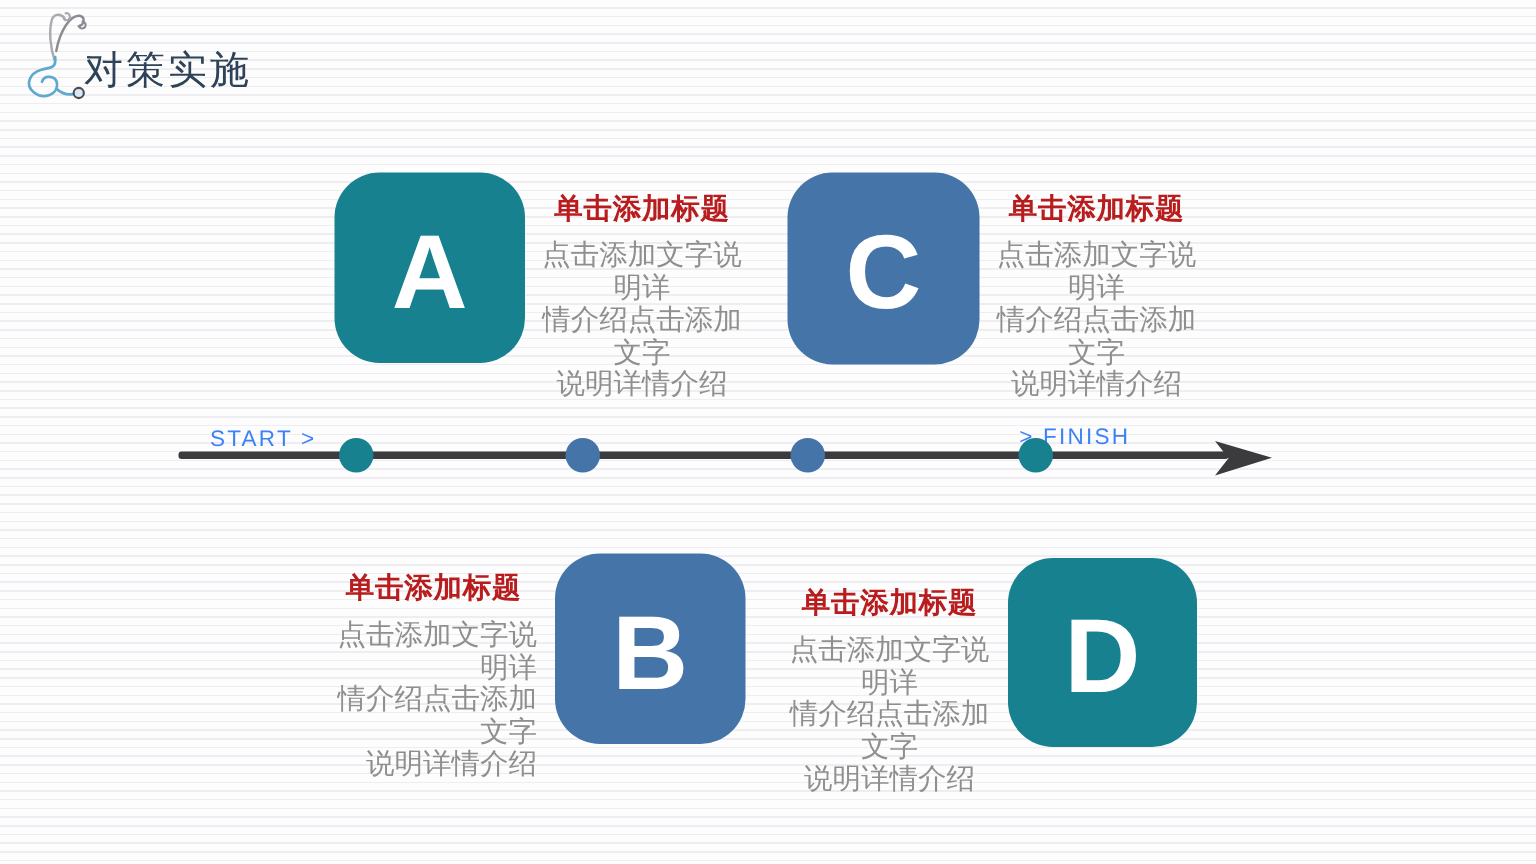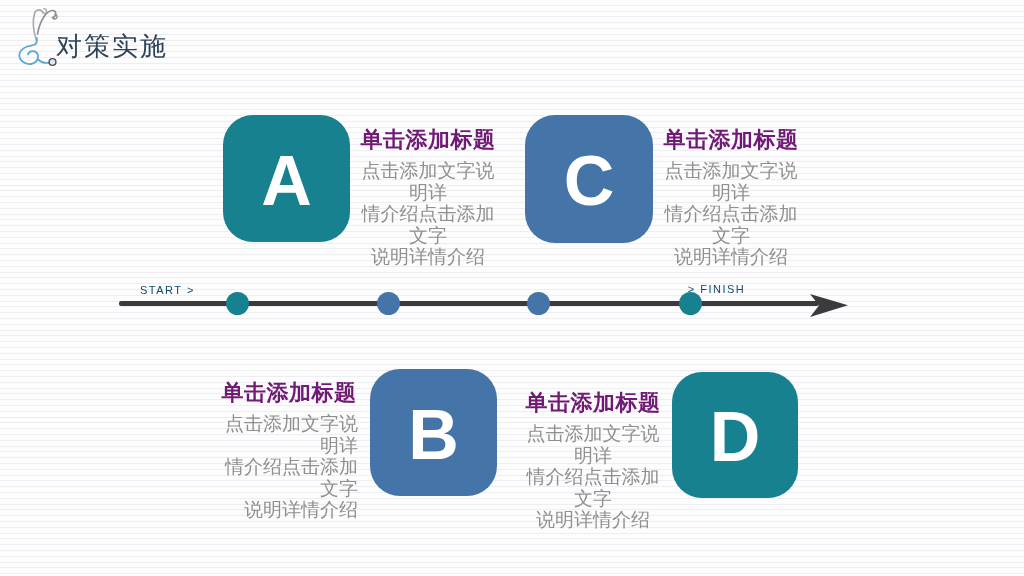--- a/index.html
+++ b/index.html
@@ -31,30 +31,30 @@
   .sq-c{left:525px;top:115px;width:128px;height:128px;}
   .sq-b{left:370px;top:369px;}
   .sq-d{left:672px;top:372px;width:126px;height:126px;}
   
   .tblock{width:138px;text-align:center;}
   .tb-a{left:359px;top:130px;}
   .tb-c{left:662px;top:130px;}
   .tb-b{left:220px;top:383px;}
   .tb-d{left:524px;top:393px;}
   .tblock .heading{
-    font-size:22px;font-weight:700;color:#701a75;
+    font-size:19px;font-weight:700;color:#b91c1c;
     letter-spacing:0.5px;line-height:20px;margin-bottom:10px;
     white-space:nowrap;
   }
   .tblock .body{font-size:19px;color:#8f8f8f;line-height:21.5px;}
   .tb-b .body{text-align:right;}
   .stray-period{left:348px;top:475px;font-size:11px;color:#9a9a9a;}
   
   .tl-label{
-    font-size:11px;font-weight:500;color:#0c4a6e;letter-spacing:1.5px;
+    font-size:15px;font-weight:500;color:#3b82f6;letter-spacing:1.5px;
     white-space:nowrap;
   }
   .tl-start{left:140px;top:284px;}
   .tl-finish{left:664px;top:283px;width:105px;text-align:center;}
   .tl-line{left:119px;top:301px;width:700px;height:5px;background:#3b3b3d;border-radius:2px;}
   .tl-arrow{left:810px;top:293px;}
   .dot{width:23px;height:23px;border-radius:50%;top:292px;}
   .dot1{left:226px;}
   .dot2{left:377px;}
   .dot3{left:527px;}

